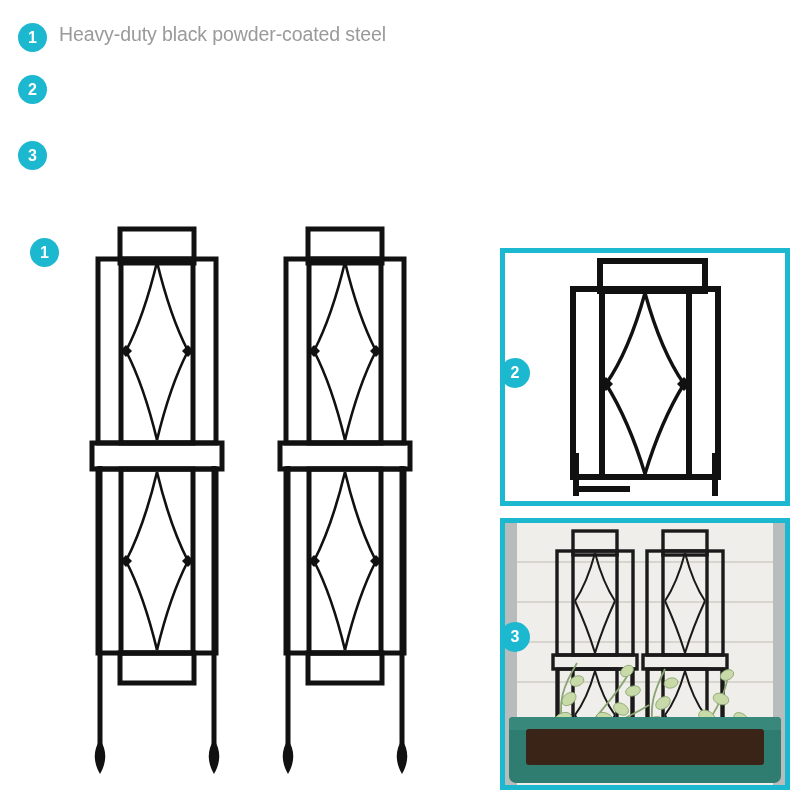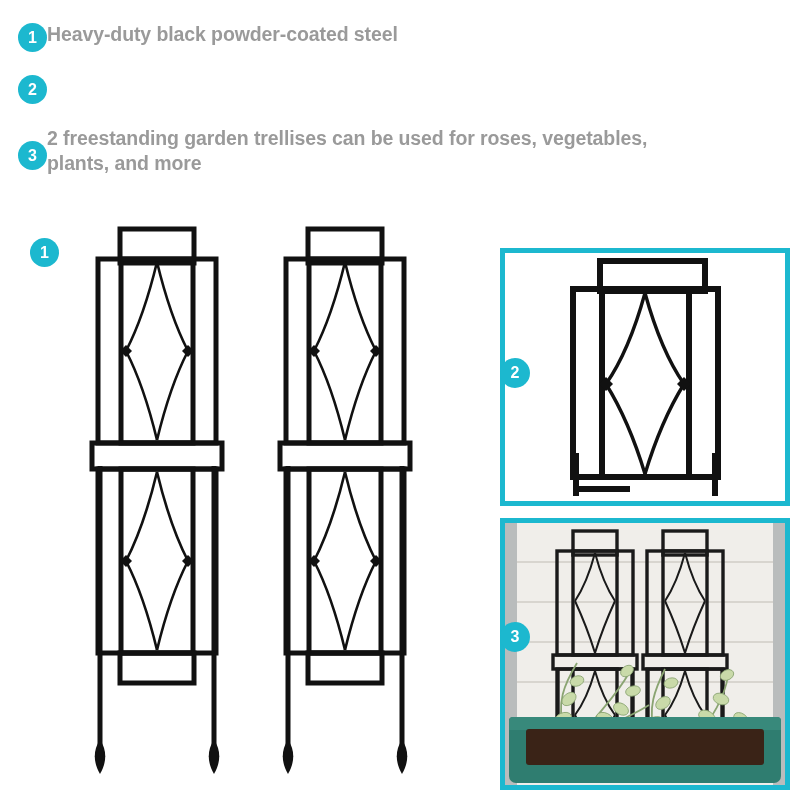--- a/index.html
+++ b/index.html
@@ -39,23 +39,24 @@
     color: #ffffff;
     font-size: 16px;
     font-weight: bold;
     display: flex;
     align-items: center;
     justify-content: center;
     line-height: 1;
     margin-top: 1px;
   }
   .feature-text {
+    margin-left: 12px;
     color: #9a9a9a;
     font-size: 19.5px;
-    font-weight: bold;
+    font-weight: normal;
     line-height: 1.26;
     letter-spacing: -0.1px;
     max-width: 640px;
   }
   .feature-row.two-line .badge { margin-top: 15px; }
 
   
   .hero {
     position: absolute;
     left: 0;
@@ -161,21 +162,20 @@
     <div class="badge">1</div>
     <div class="feature-text">Heavy-duty black powder-coated steel</div>
   </div>
 
   <div class="feature-row">
     <div class="badge">2</div>
   </div>
 
   <div class="feature-row two-line">
     <div class="badge">3</div>
-    <div class="feature-text">2 freestanding garden trellises can be used for roses, vegetables, plants, and more</div>
   </div>
 
 </div>
 
 <div class="hero">
 
   <div class="hero-badge">1</div>
 
   <div class="trellis-a">
     <svg width="150" height="560" viewBox="0 0 150 560">

